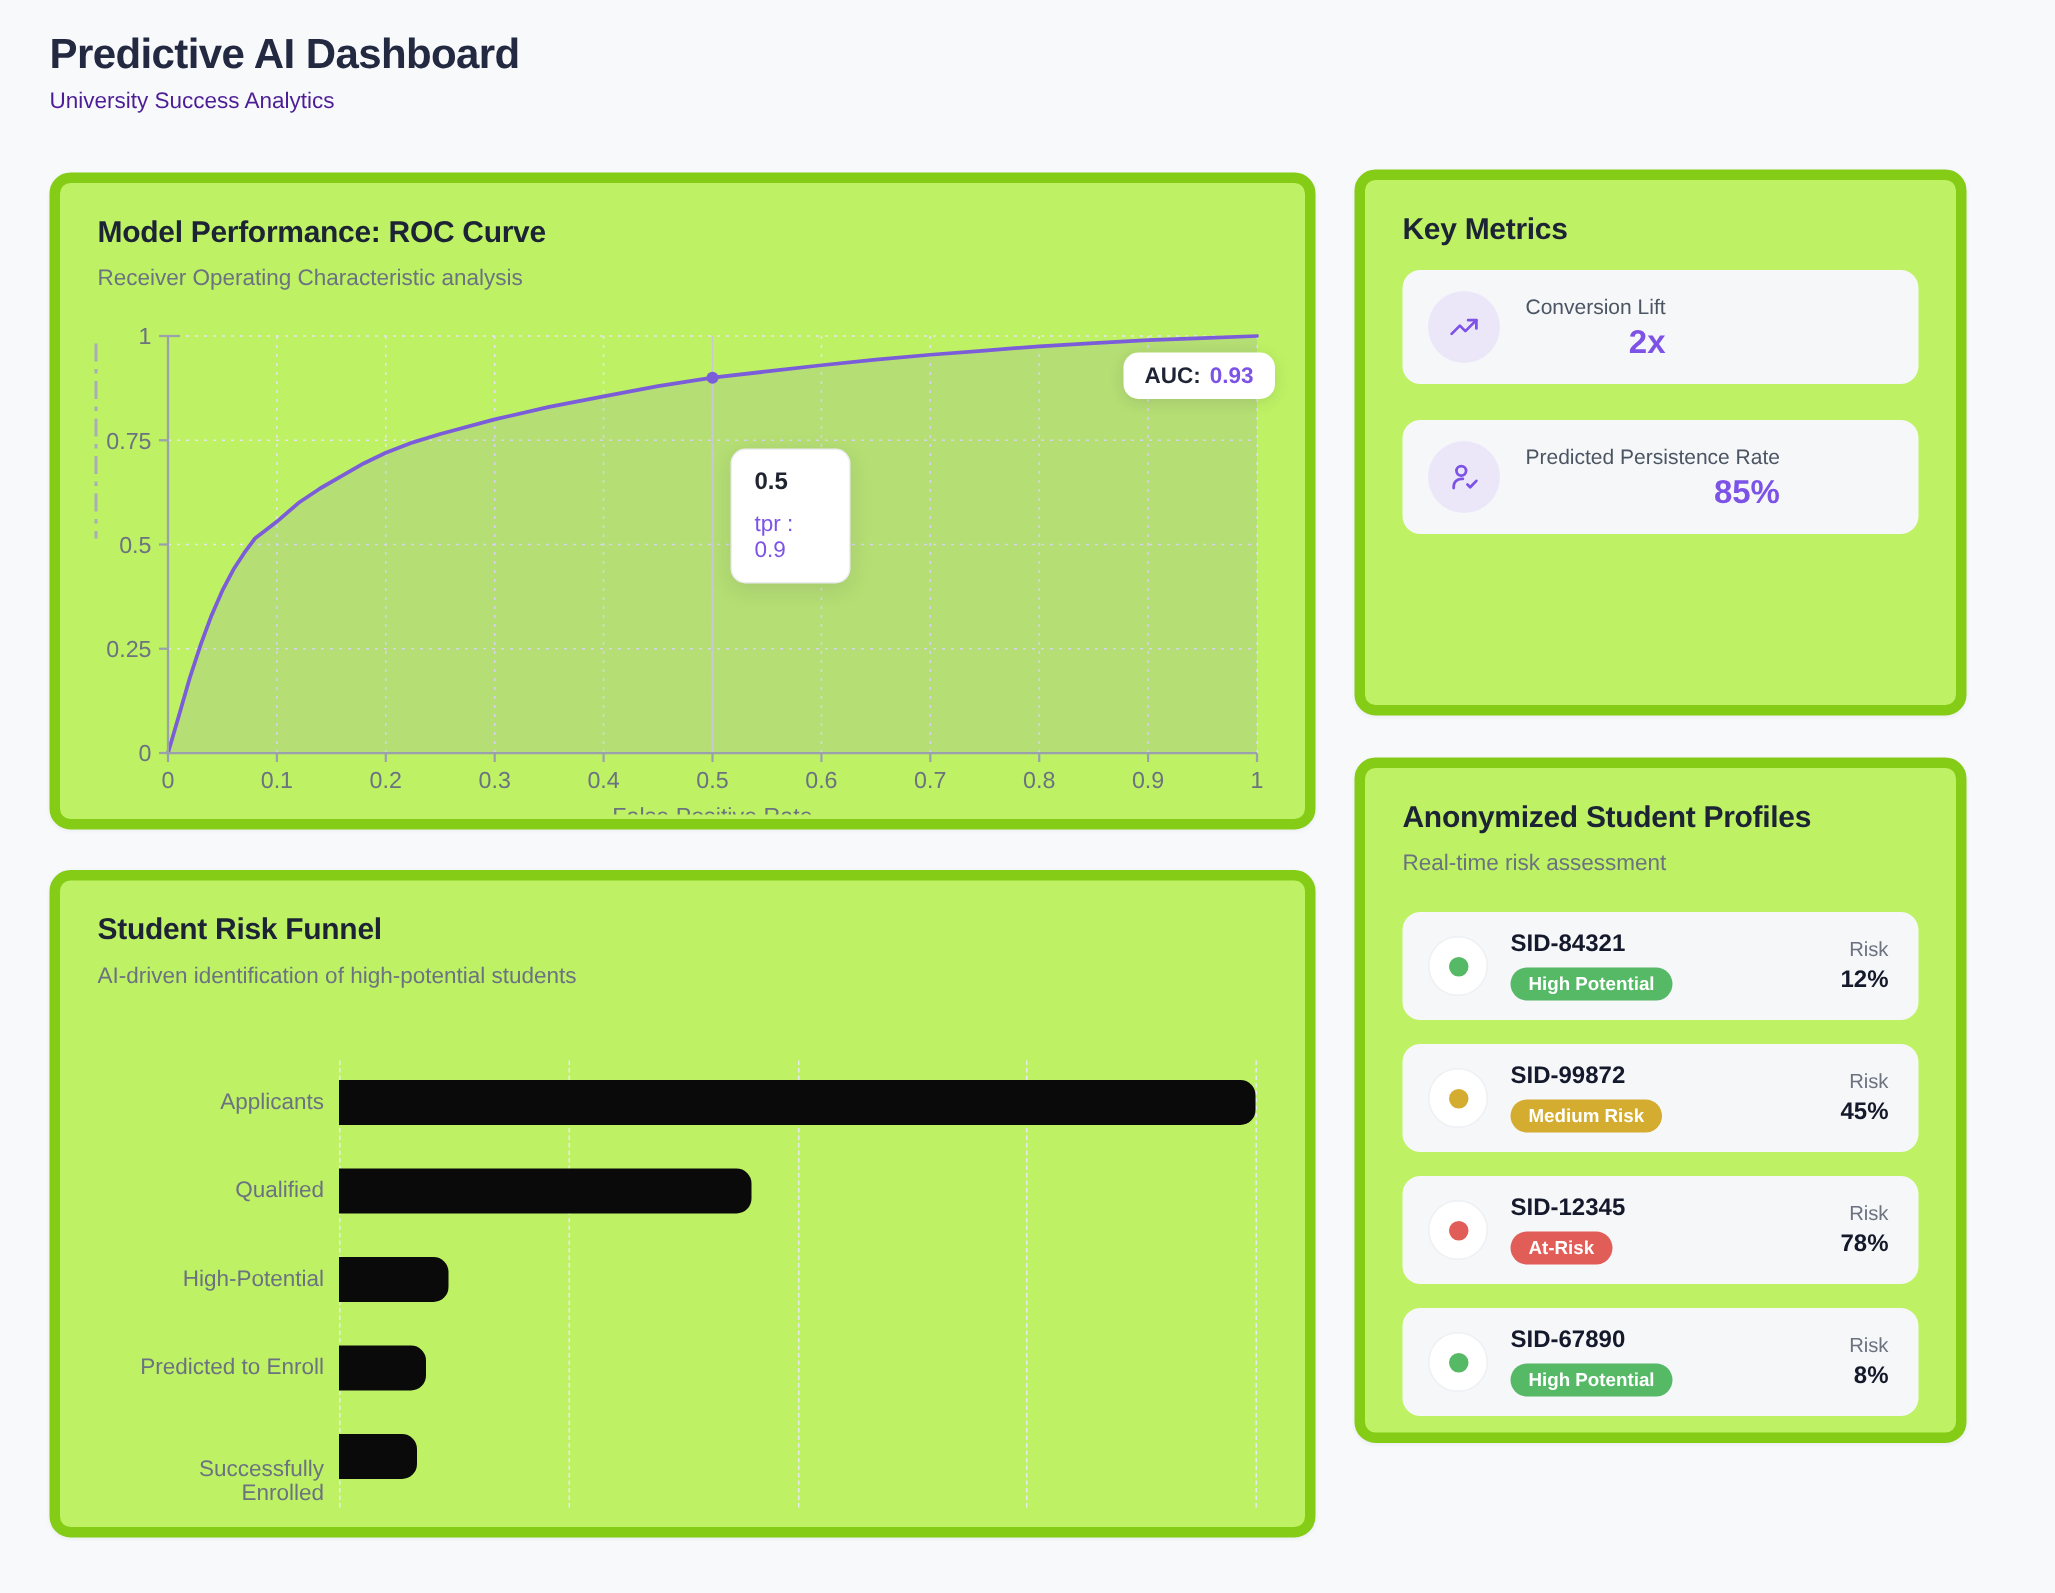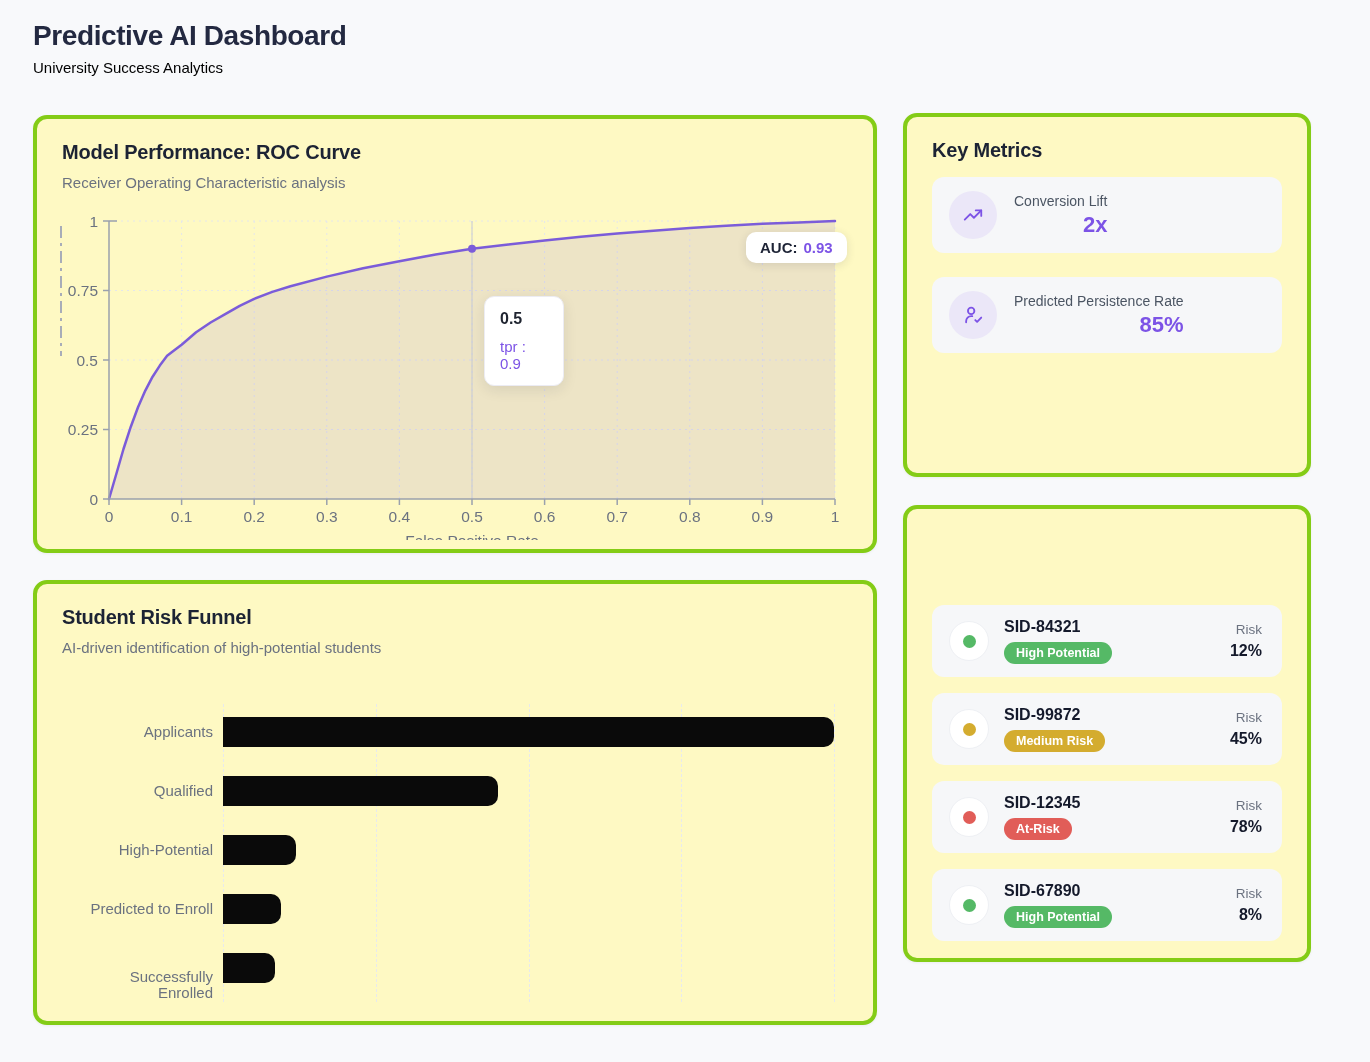--- a/index.html
+++ b/index.html
@@ -9,25 +9,25 @@
     font-family:"Liberation Sans", sans-serif;
     color:#1e2436;
     position:relative;
     overflow:hidden;
   }
   .app { position:absolute; inset:0; }
 
   
   .page-header { position:absolute; left:33px; top:20px; }
   .page-header h1 { font-size:28px; font-weight:800; color:#232941; letter-spacing:-0.4px; }
-  .page-header p { font-size:15px; color:#000000; margin-top:7px; }
+  .page-header p { font-size:15px; color:#4c1d95; margin-top:7px; }
 
   
   .card {
-    position:absolute; background:#fef9c3; border:4px solid #84cc16;
+    position:absolute; background:#bef264; border:7px solid #84cc16;
     border-radius:14px; box-shadow:0 1px 3px rgba(16,24,40,0.05);
   }
   .card h2 { font-size:20px; font-weight:800; color:#1c2334; letter-spacing:-0.2px; }
   .card .card-sub { font-size:15px; color:#6b7280; margin-top:10px; }
 
   .roc-card    { left:33px;  top:115px; width:844px; height:438px; }
   .funnel-card { left:33px;  top:580px; width:844px; height:445px; }
   .metrics-card  { left:903px; top:113px; width:408px; height:364px; }
   .profiles-card { left:903px; top:505px; width:408px; height:457px; }
 
@@ -227,20 +227,24 @@
           </div>
     <div class="metric-text">
       <div class="metric-label">Predicted Persistence Rate</div>
       <div class="metric-value">85%</div>
     </div>
   </div>
       </div>
   </section>
 
   <section class="card profiles-card">
+    <div class="head">
+      <h2>Anonymized Student Profiles</h2>
+      <p class="card-sub">Real-time risk assessment</p>
+    </div>
     <div class="students-list" id="students-list">
         <div class="student-row">
     <div class="avatar">
       <span class="dot" style="background: rgb(85, 185, 102);"></span>
     </div>
     <div class="student-info">
       <div class="sid">SID-84321</div>
       <span class="badge" style="background: rgb(85, 185, 102);">High Potential</span>
     </div>
     <div class="risk-block">

